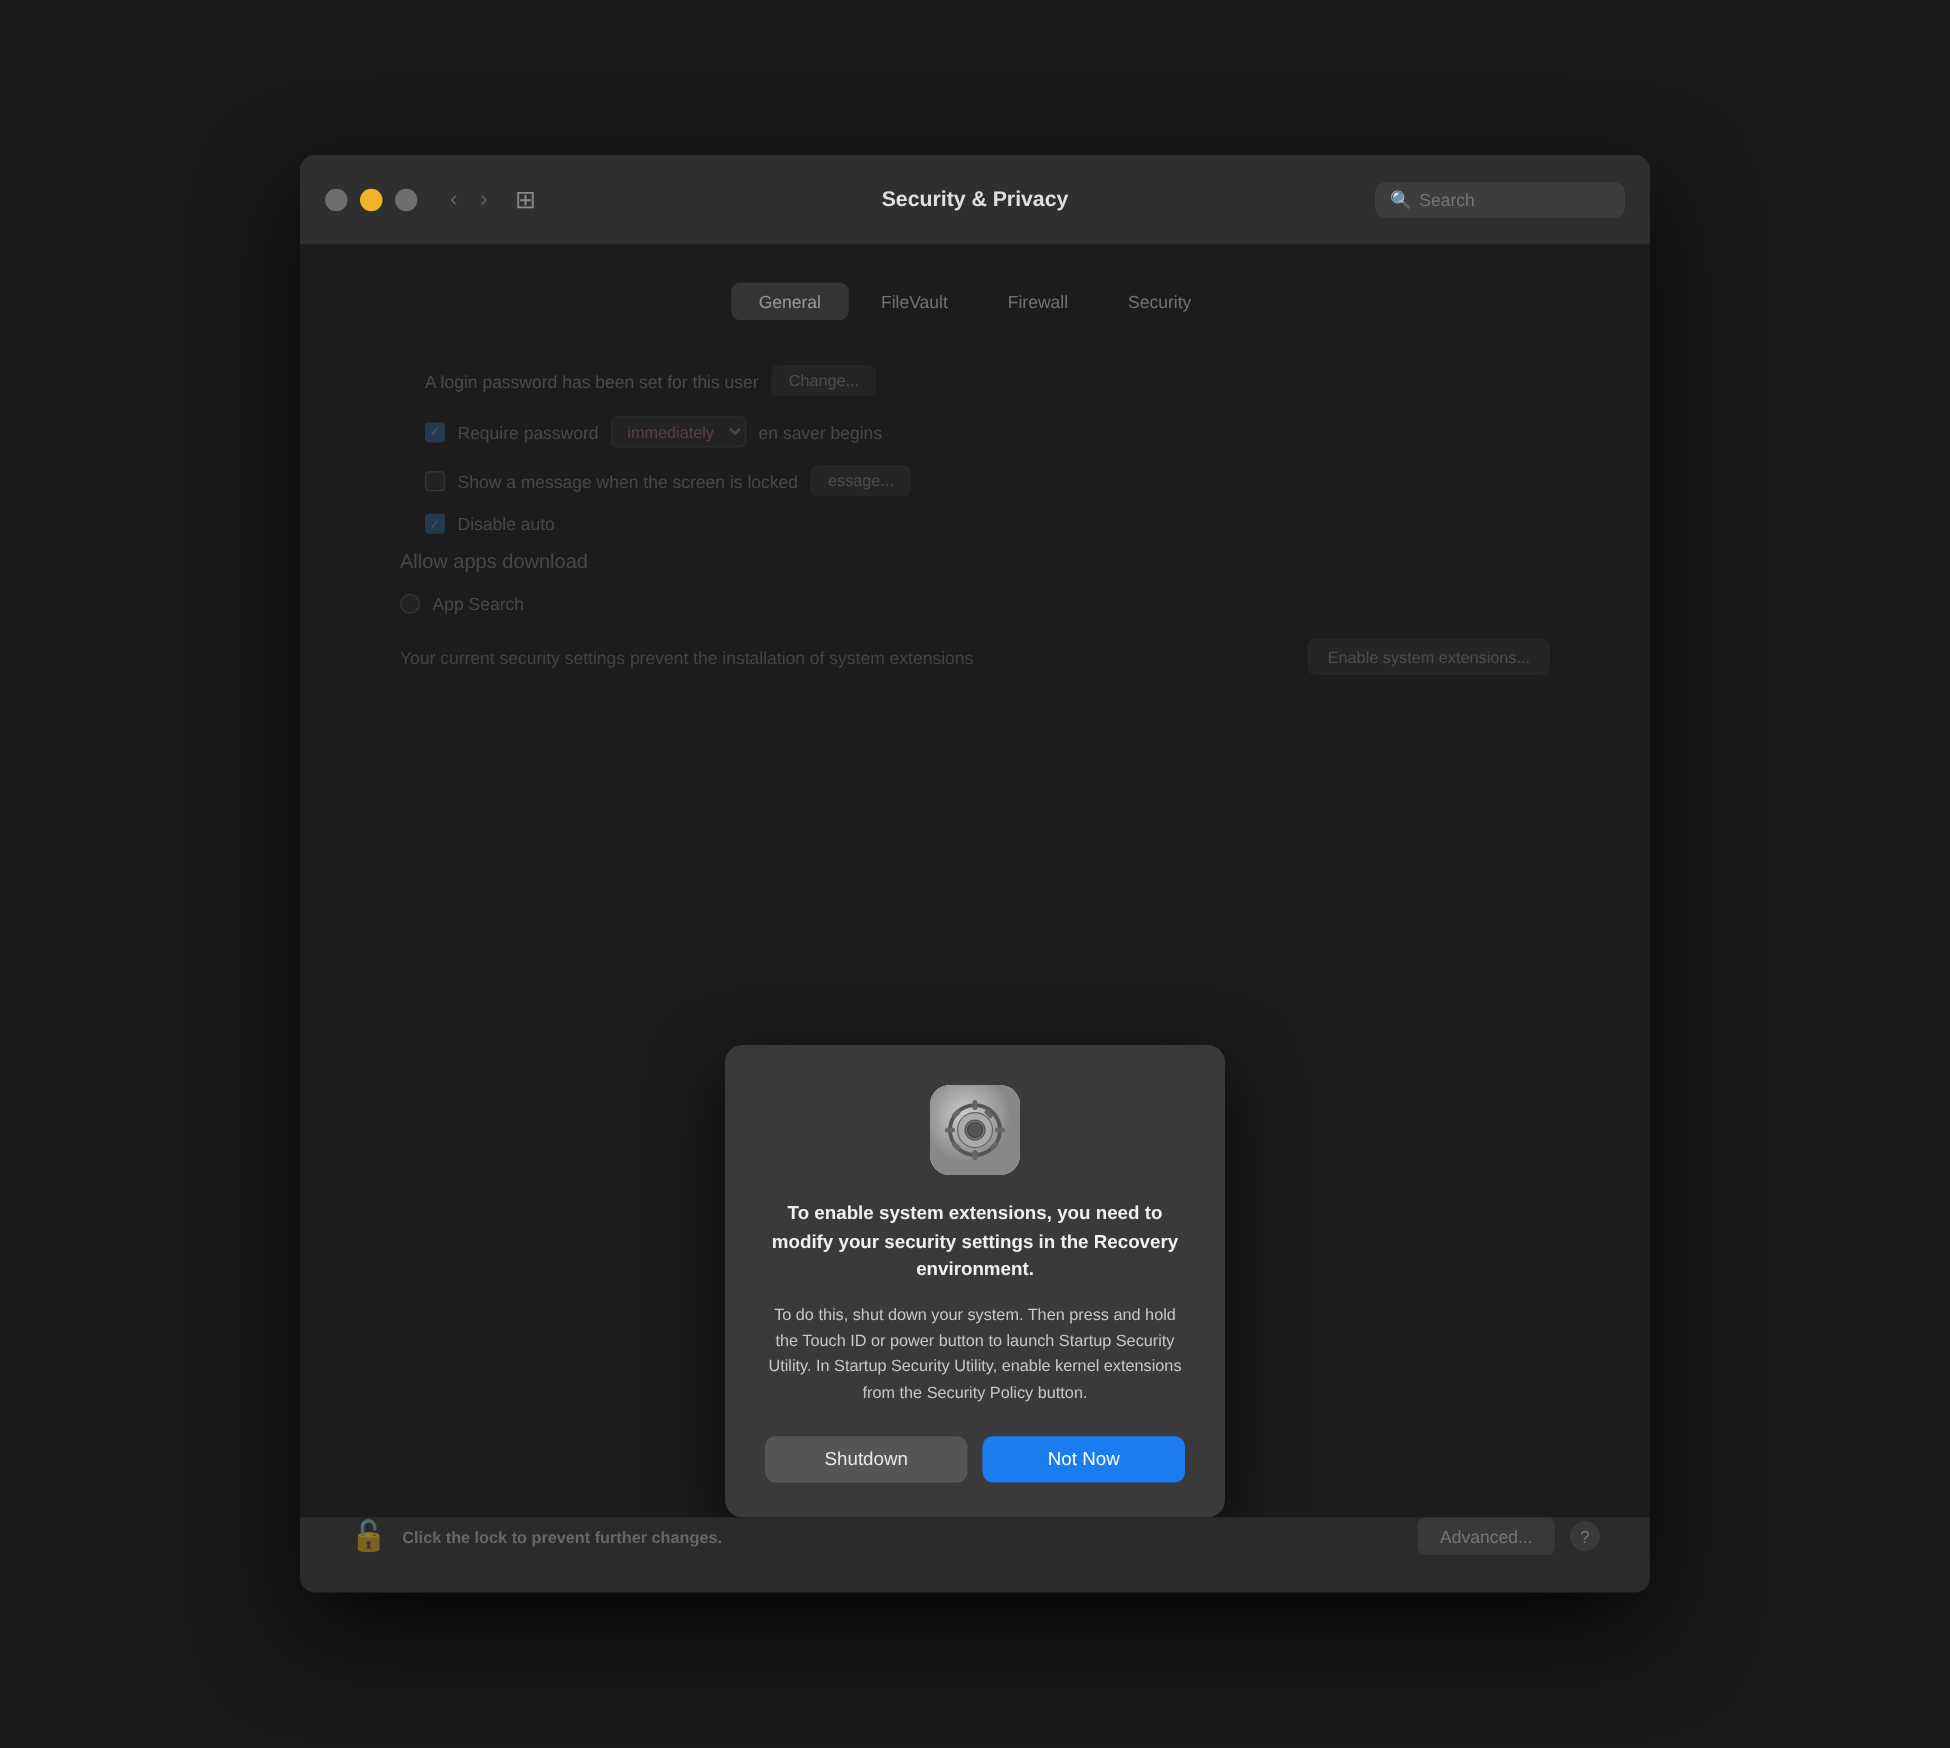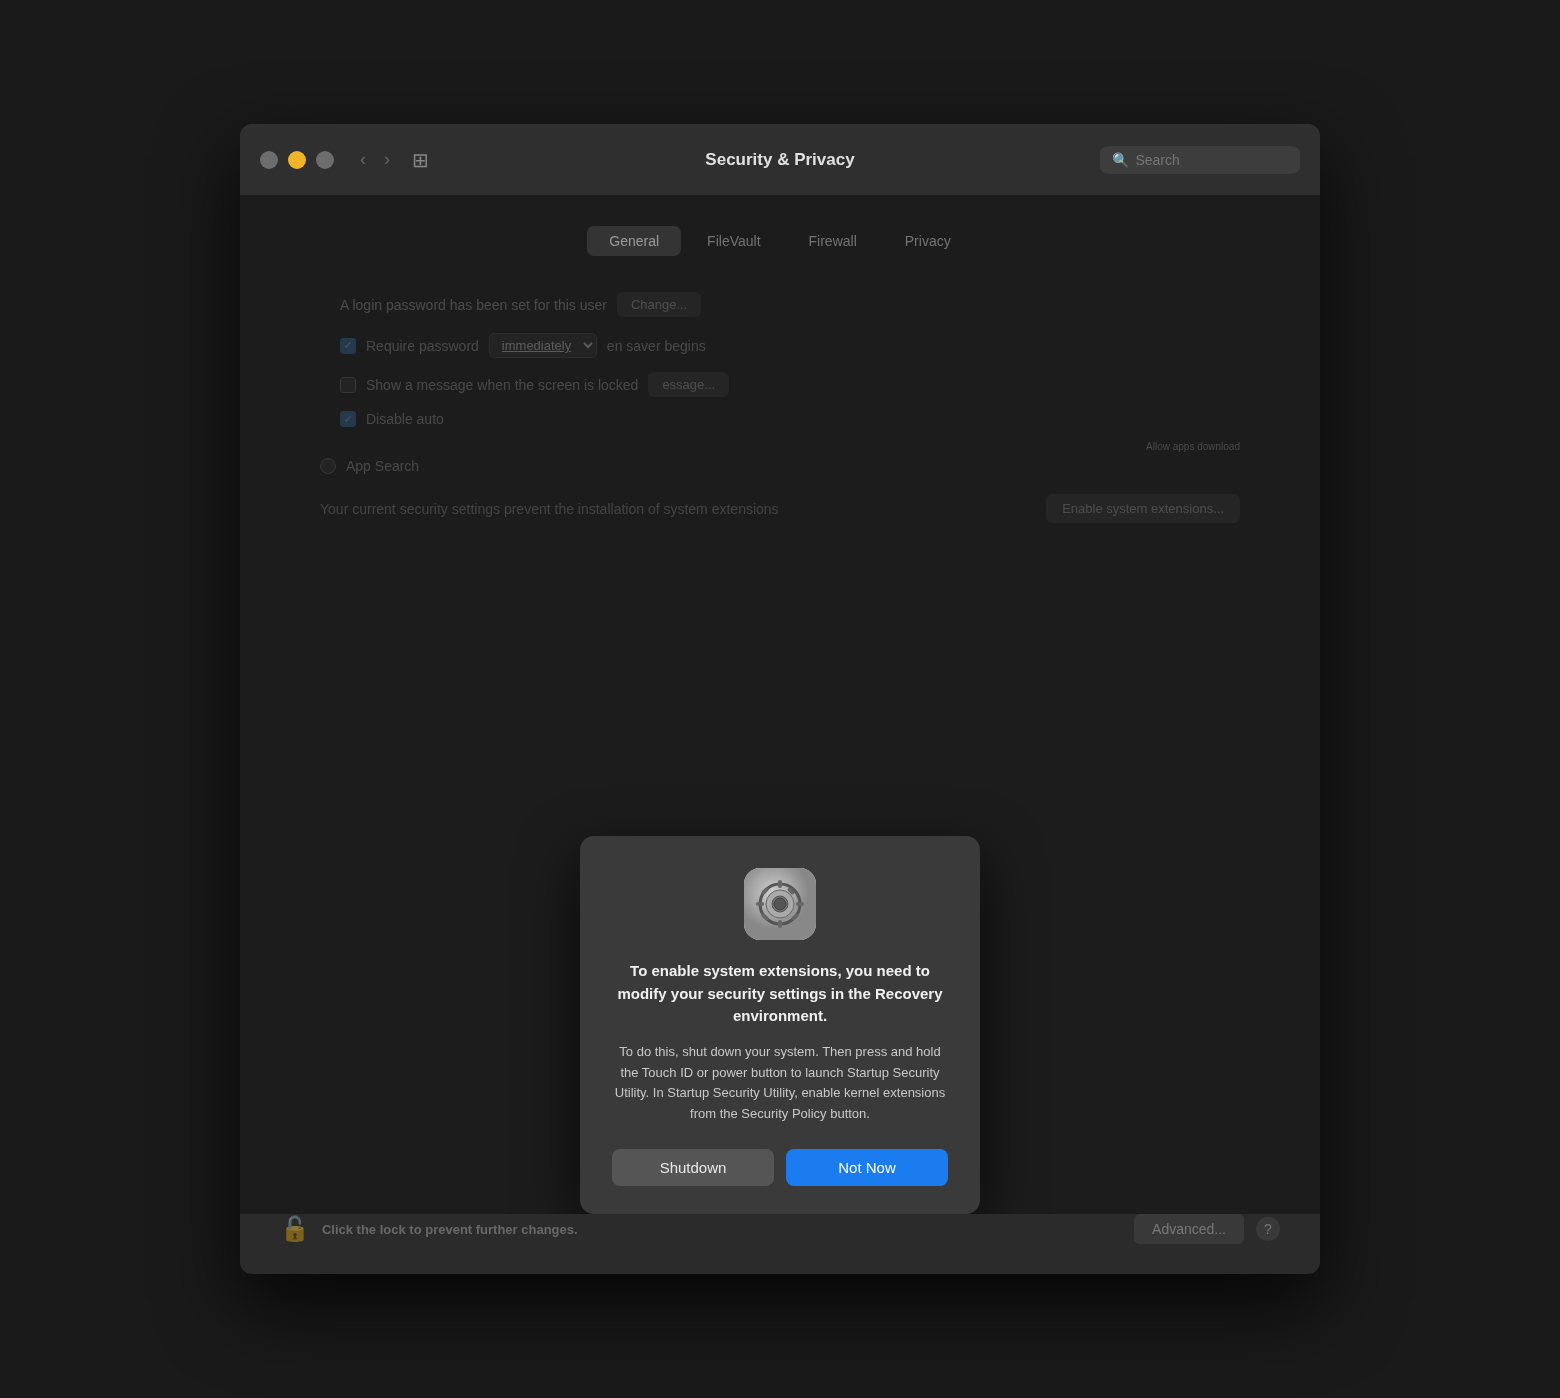--- a/index.html
+++ b/index.html
@@ -196,23 +196,22 @@
     .radio.checked::after {
       content: '';
       width: 8px;
       height: 8px;
       background: #4a90d9;
       border-radius: 50%;
     }
 
     .section-label {
       color: #c0c0c0;
-      font-size: 10px;
-      margin-bottom: 6px;
-      text-align: right;
+      font-size: 16px;
+      margin-bottom: 16px;
     }
 
     .button-inline {
       background: #4a4a4a;
       color: #d0d0d0;
       border: none;
       border-radius: 6px;
       padding: 5px 14px;
       font-size: 13px;
       cursor: pointer;
@@ -371,25 +370,24 @@
 
     .allow-apps-section {
       padding: 0 40px;
       margin-bottom: 16px;
       opacity: 0.45;
     }
 
     .password-dropdown {
       background: #444;
       border: 1px solid #666;
-      color: #ffffff;
+      color: #fca5a5;
       border-radius: 5px;
       padding: 3px 8px;
       font-size: 13px;
-      text-decoration: underline;
     }
   </style>
 </head>
 <body>
 
 <div class="window">
 
   <div class="titlebar">
     <div class="traffic-lights">
       <div class="traffic-light tl-close"></div>
@@ -407,21 +405,21 @@
       <input type="text" placeholder="Search" style="">
     </div>
   </div>
 
   <div class="content">
 
     <div class="tab-bar">
       <div class="tab active">General</div>
       <div class="tab">FileVault</div>
       <div class="tab">Firewall</div>
-      <div class="tab">Privacy</div>
+      <div class="tab">Security</div>
     </div>
 
     <div class="bg-content">
 
       <div class="settings-row" style="margin-left:60px;">
         <span>A login password has been set for this user</span>
         <button class="button-inline">Change...</button>
       </div>
 
       <div class="checkbox-area">

